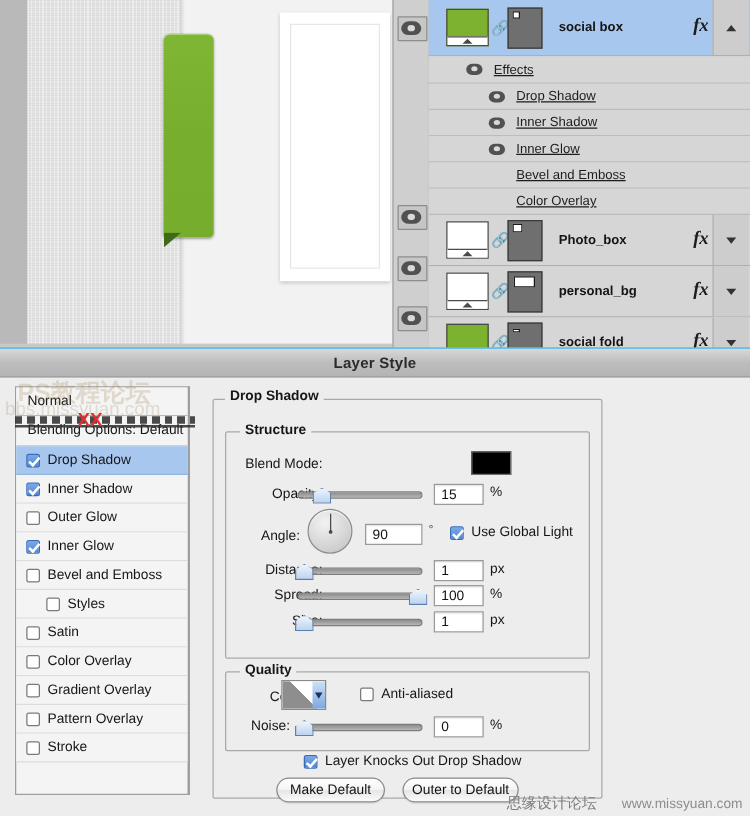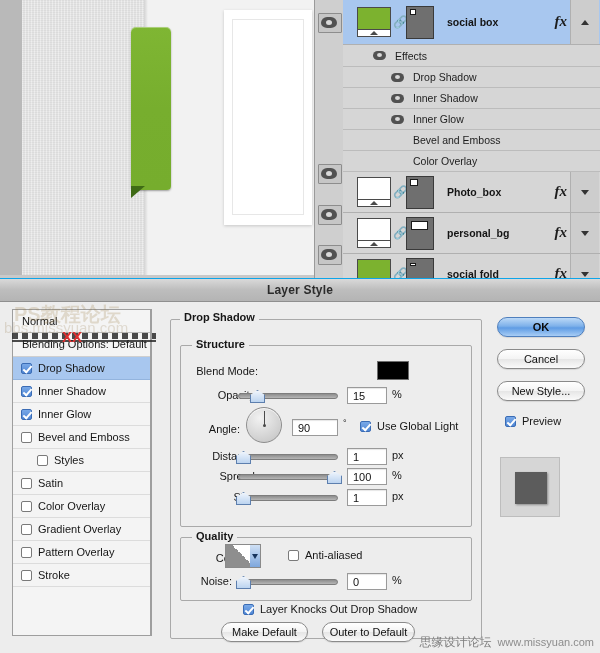--- a/index.html
+++ b/index.html
@@ -69,21 +69,21 @@
   .tri.up{border-bottom:5px solid #333;}
   .tri.down{border-top:5px solid #333;}
 
   .eye{position:absolute;left:6px;width:16px;height:11px;border-radius:50% 50% 50% 50%/70% 70% 60% 60%;
      background:#515151;}
   .eye:after{content:"";position:absolute;left:5px;top:3px;width:6px;height:5px;border-radius:50%;background:#d9d9d9;}
   .eye-box{position:absolute;left:3px;width:22px;height:18px;border:1px solid #8d8d8d;background:#c6c6c6;border-radius:1px;}
 
   .effect-row{position:relative;height:21px;box-sizing:border-box;border-bottom:1px solid #bcbcbc;
      background:#d6d6d6;display:flex;align-items:center;}
-  .effect-row .elabel{font-size:10.5px;color:#1d1d1d;}
+  .effect-row .elabel{font-size:10.5px;color:#1d1d1d;text-decoration:underline;}
   .effect-eye{position:absolute;width:13px;height:9px;border-radius:50%/70%;background:#515151;}
   .effect-eye:after{content:"";position:absolute;left:4px;top:2px;width:5px;height:4px;border-radius:50%;background:#d9d9d9;}
 
   
   .dialog{position:absolute;left:0;top:278px;width:600px;height:375px;
      background:#ededed;border-top:1px solid #0ea5e9;}
   .titlebar{position:relative;height:22px;
      background:linear-gradient(180deg,#d9d9d9 0%,#bdbdbd 50%,#b4b4b4 100%);
      border-bottom:1px solid #8f8f8f;}
   .titlebar .ttl{position:absolute;left:0;right:0;top:4px;text-align:center;
@@ -174,21 +174,21 @@
   
   .rightcol{position:absolute;left:492px;top:30px;width:100px;height:330px;}
 
   .preview-box{position:absolute;left:8px;top:148px;width:60px;height:60px;box-sizing:border-box;
      border:1px solid #bdbdbd;background:#d6d6d6;}
   .preview-box .sq{position:absolute;left:14px;top:14px;width:32px;height:32px;background:#5c5c5c;
      box-shadow:1px 1px 2px rgba(0,0,0,.35);}
 
   .wm{position:absolute;pointer-events:none;}
   .wm-bottom{right:6px;bottom:3px;font-size:11px;color:#8c8c8c;white-space:nowrap;}
-  .wm-bottom .cn{font-size:12px;color:#7e7e7e;margin-right:6px;}
+  .wm-bottom .cn{font-size:12px;color:#7e7e7e;margin-right:20px;}
   .wm-ghost{left:14px;top:300px;font-size:20px;color:rgba(150,120,60,.22);font-weight:bold;white-space:nowrap;}
   .wm-ghost2{left:4px;top:318px;font-size:15px;color:rgba(140,110,60,.20);white-space:nowrap;}
   .wm-dash{position:absolute;left:12px;top:332px;width:144px;height:6px;
      background:repeating-linear-gradient(90deg,#2b2b2b 0 6px,transparent 6px 10px);opacity:.85;}
   .wm-dash2{position:absolute;left:12px;top:339px;width:144px;height:2px;background:#2b2b2b;opacity:.85;}
   .wm-xx{position:absolute;left:62px;top:327px;font-size:15px;font-weight:bold;color:#e03030;}
 </style>
 </head>
 <body>
 
@@ -327,20 +327,24 @@
 
         <div class="style-item sel">
           <span class="cb on"></span>
           <span class="slabel">Drop Shadow</span>
         </div>
         <div class="style-item">
           <span class="cb on"></span>
           <span class="slabel">Inner Shadow</span>
         </div>
         <div class="style-item">
+          <span class="cb"></span>
+          <span class="slabel">Outer Glow</span>
+        </div>
+        <div class="style-item">
           <span class="cb on"></span>
           <span class="slabel">Inner Glow</span>
         </div>
         <div class="style-item">
           <span class="cb"></span>
           <span class="slabel">Bevel and Emboss</span>
         </div>
         <div class="style-item sub">
           <span class="cb"></span>
           <span class="slabel">Styles</span>
@@ -437,32 +441,20 @@
       <div class="unit" style="left:222px;top:265px">%</div>
 
       <div class="chkrow" style="left:73px;top:294px">
         <span class="cb on"></span>
         <span class="clabel">Layer Knocks Out Drop Shadow</span>
       </div>
       <div class="pbtn" style="left:51px;top:313px;width:87px">Make Default</div>
       <div class="pbtn" style="left:152px;top:313px;width:93px">Outer to Default</div>
     </div>
 
-    <div class="rightcol">
-      <div class="pbtn primary" style="left:5px;top:8px;width:88px">OK</div>
-      <div class="pbtn" style="left:5px;top:40px;width:88px">Cancel</div>
-      <div class="pbtn" style="left:5px;top:72px;width:88px">New Style...</div>
-      <div class="chkrow" style="left:13px;top:106px">
-        <span class="cb on"></span>
-        <span class="clabel">Preview</span>
-      </div>
-      <div class="preview-box">
-        <div class="sq"></div>
-      </div>
-    </div>
 
     <div class="wm wm-ghost2" style="top:40px">bbs.missyuan.com</div>
     <div class="wm wm-ghost" style="top:22px">PS教程论坛</div>
     <div class="wm-dash" style="top:54px"></div>
     <div class="wm-dash2" style="top:61px"></div>
     <div class="wm-xx" style="top:49px">XX</div>
 
     <div class="wm wm-bottom">
       <span class="cn">思缘设计论坛</span><span>www.missyuan.com</span>
     </div>

